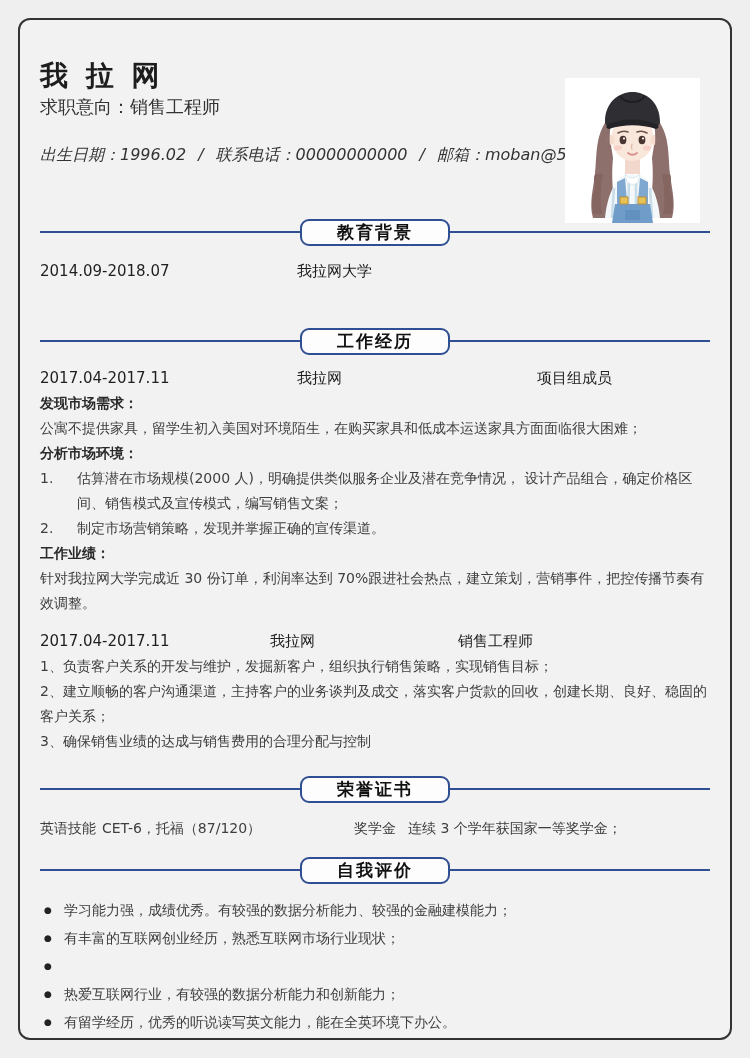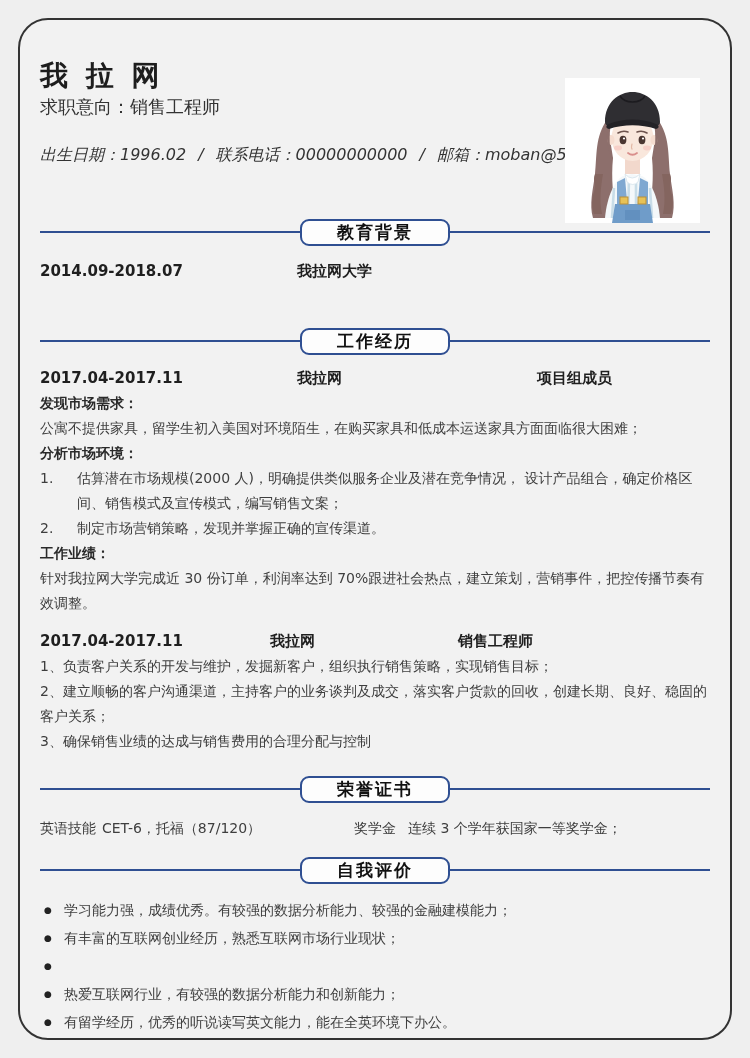--- a/index.html
+++ b/index.html
@@ -9,21 +9,21 @@
     font-family: "DejaVu Sans", "Liberation Sans", sans-serif;
     color: #3e3e3e;
     position: relative;
     overflow: hidden;
   }
   .page {
     position: absolute;
     left: 18px; top: 18px;
     width: 714px; height: 1022px;
     border: 2px solid #333;
-    border-radius: 30px;
+    border-radius: 12px;
     padding: 40px 20px 0 20px;
     background: #f2f2f2;
   }
   
   .name {
     font-size: 28px; font-weight: bold; color: #1d1d1d;
     letter-spacing: 4px; line-height: 32px;
   }
   .intent { margin-top: 5px; font-size: 18px; color: #333; line-height: 20px; }
   .contact { margin-top: 28px; font-size: 16px; color: #333; line-height: 20px; font-style: italic; }
@@ -42,21 +42,21 @@
     position: relative; margin: 0 auto; width: 150px; height: 27px;
     background: #fdfdfd; border: 2px solid #2f4f92; border-radius: 9px;
     display: flex; align-items: center; justify-content: center;
     font-size: 17px; font-weight: bold; color: #111; letter-spacing: 2px;
   }
   .mt-edu { margin-top: 54px; }
   .mt-work { margin-top: 44px; }
   .mt-honor { margin-top: 22px; }
   .mt-eval { margin-top: 16px; }
   
-  .row { display: grid; font-size: 15px; font-weight: bold; color: #1f1f1f; line-height: 26px; }
+  .row { display: grid; font-size: 15px; font-weight: normal; color: #1f1f1f; line-height: 26px; }
   .row3a { grid-template-columns: 257px 240px 1fr; }
   .row3b { grid-template-columns: 230px 188px 1fr; }
   .edu-row { margin-top: 12px; }
   .job-head { margin-top: 10px; }
   .job2 { margin-top: 12px; }
   
   .bl { font-size: 14px; line-height: 25px; color: #3e3e3e; }
   .bold { font-weight: bold; color: #2a2a2a; }
   .oli { display: flex; font-size: 14px; line-height: 25px; }
   .oli .num { width: 37px; flex: 0 0 37px; }

